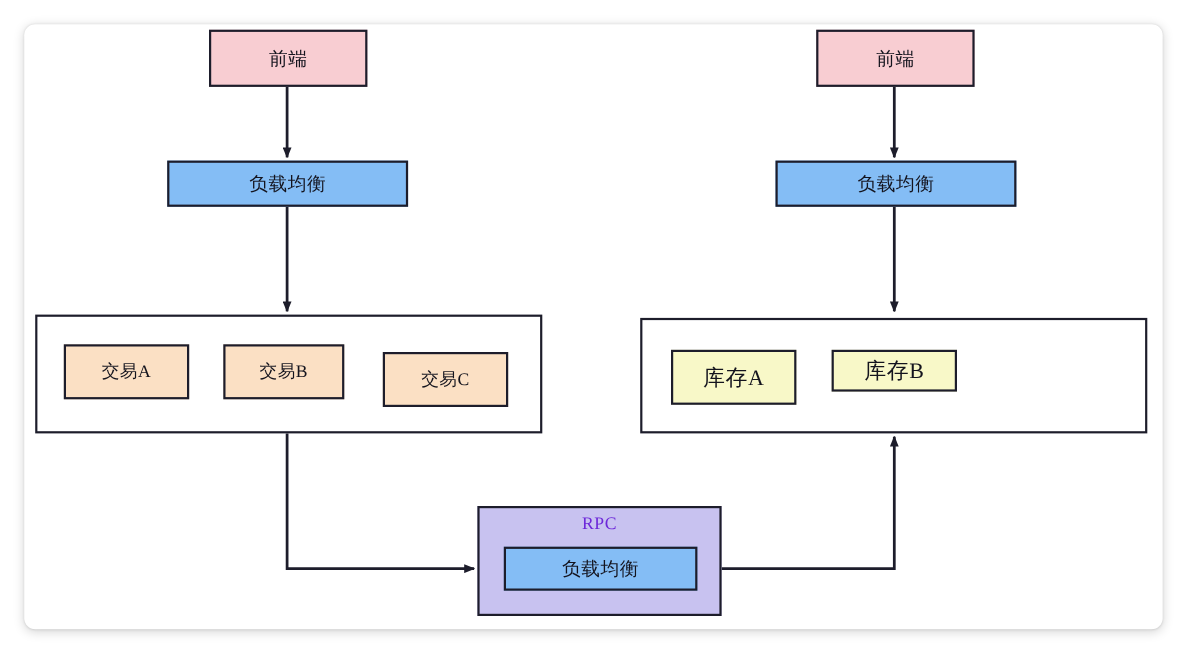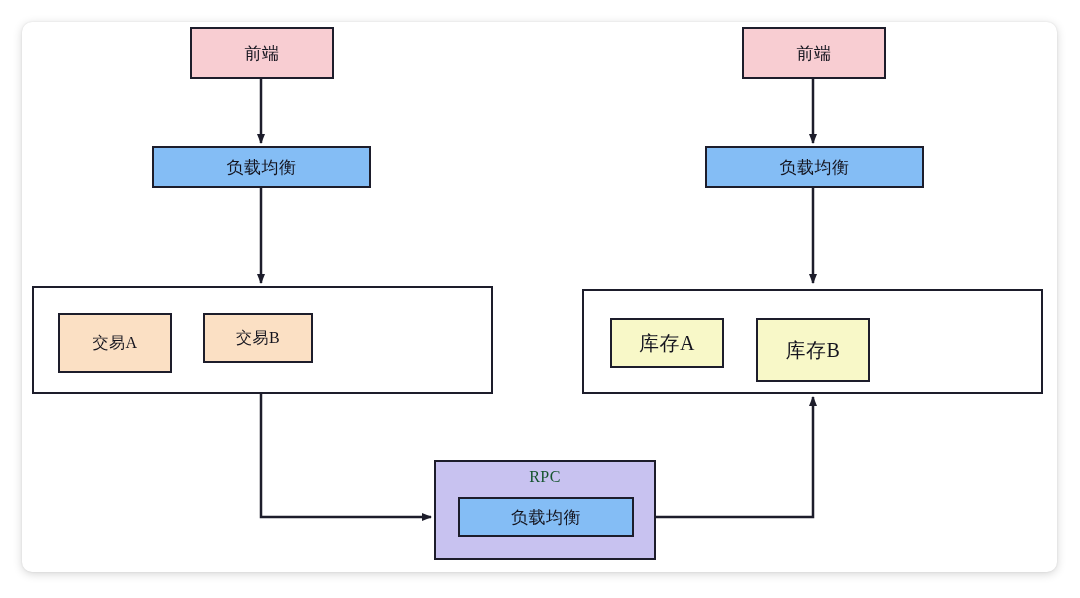--- a/index.html
+++ b/index.html
@@ -54,21 +54,21 @@
     display: block;
     padding: 0;
   }
   .rpc-title {
     position: absolute;
     left: 0;
     top: 6px;
     width: 100%;
     text-align: center;
     font-size: 16px;
-    color: #14532d;
+    color: #6d28d9;
   }
   .node.rpc-inner {
     background: #84bdf5;
   }
   .group {
     position: absolute;
     box-sizing: border-box;
     border: 2.5px solid #1d1d2b;
     background: transparent;
   }
@@ -113,44 +113,47 @@
     <div class="node frontend" style="left:190px; top:27px; width:144px; height:52px;">
       <span>前端</span>
     </div>
 
     <div class="node lb" style="left:152px; top:146px; width:219px; height:42px;">
       <span>负载均衡</span>
     </div>
 
     <div class="group" style="left:32px; top:286px; width:461px; height:108px;"></div>
 
-    <div class="node trade" style="left:58px; top:313px; width:114px; height:60px;">
+    <div class="node trade" style="left:58px; top:313px; width:114px; height:50px;">
       <span>交易A</span>
     </div>
 
     <div class="node trade" style="left:203px; top:313px; width:110px; height:50px;">
       <span>交易B</span>
     </div>
 
+    <div class="node trade" style="left:348px; top:320px; width:114px; height:50px;">
+      <span>交易C</span>
+    </div>
 
     <div class="node frontend" style="left:742px; top:27px; width:144px; height:52px;">
       <span>前端</span>
     </div>
 
     <div class="node lb" style="left:705px; top:146px; width:219px; height:42px;">
       <span>负载均衡</span>
     </div>
 
     <div class="group" style="left:582px; top:289px; width:461px; height:105px;"></div>
 
     <div class="node stock" style="left:610px; top:318px; width:114px; height:50px;">
       <span>库存A</span>
     </div>
 
-    <div class="node stock" style="left:756px; top:318px; width:114px; height:64px;">
+    <div class="node stock" style="left:756px; top:318px; width:114px; height:38px;">
       <span>库存B</span>
     </div>
 
 
     <div class="node rpc-outer" style="left:434px; top:460px; width:222px; height:100px;">
       <span class="rpc-title">RPC</span>
       <div class="node rpc-inner" style="left:22px; top:35px; width:176px; height:40px;">
         <span>负载均衡</span>
       </div>
     </div>

